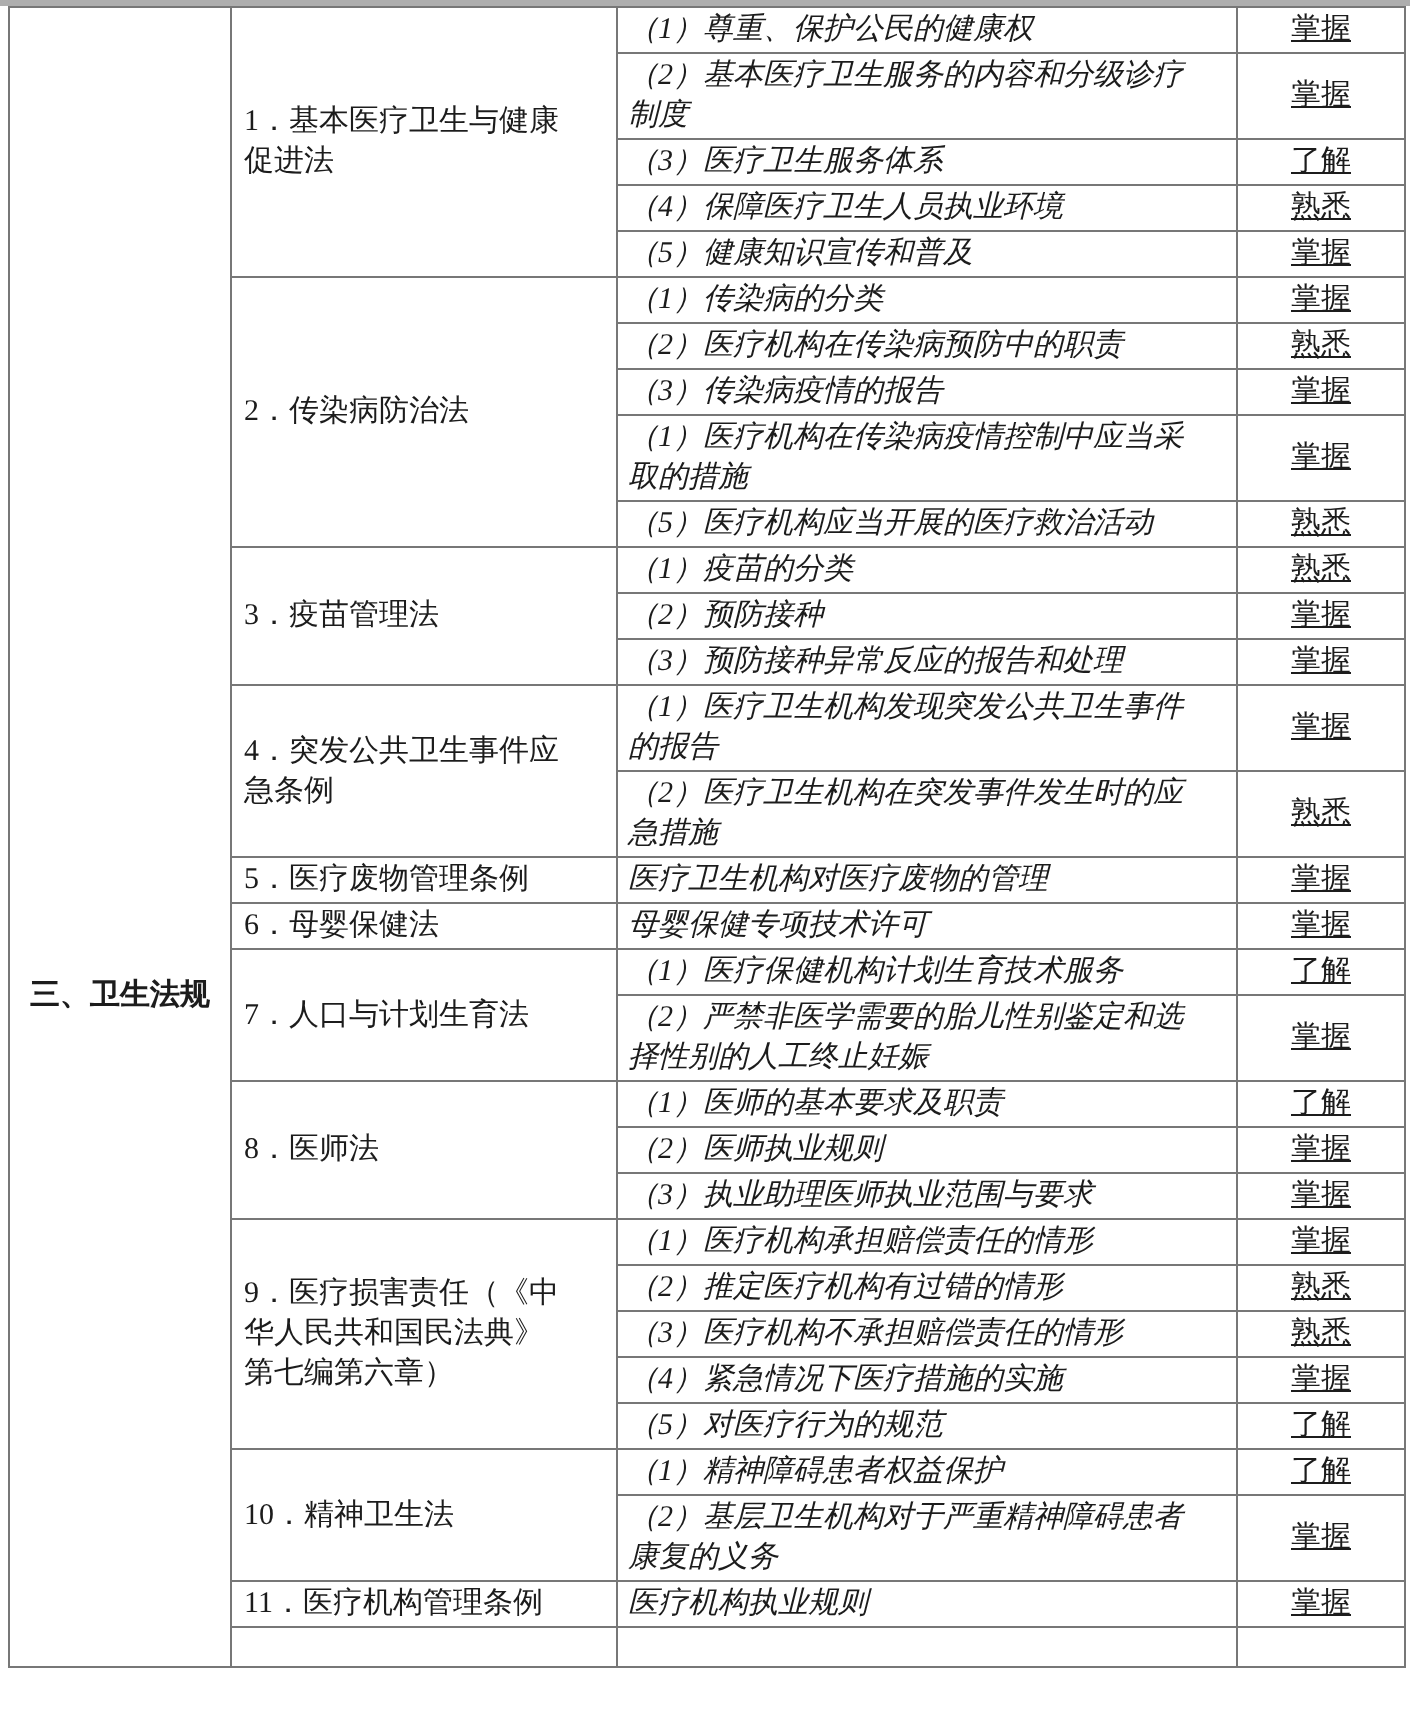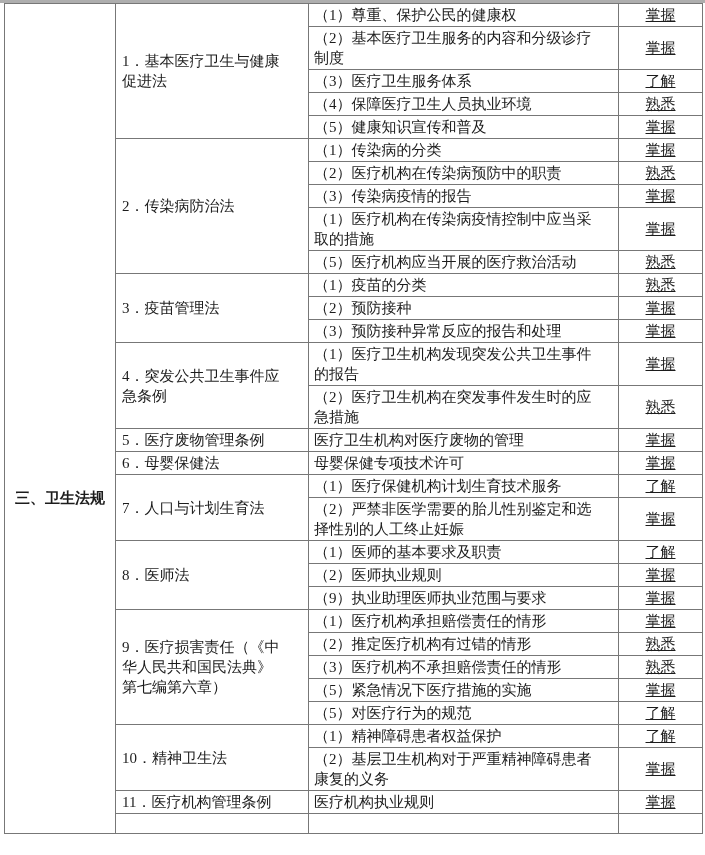--- a/index.html
+++ b/index.html
@@ -54,20 +54,21 @@
     font-size: 15px;
     white-space: nowrap;
   }
   td.law-cell {
     padding-left: 6px;
     padding-right: 24px;
   }
   td.topic-cell {
     padding-left: 5px;
     padding-right: 18px;
+    font-style: italic;
   }
   td.level-cell {
     text-align: center;
     padding: 1px 2px;
     text-decoration: underline;
   }
   tr.partial-row { height: 20px; }
 </style>
 </head>
 <body>
@@ -171,38 +172,38 @@
       <tr>
         <td class="law-cell" rowspan="3">8．医师法</td>
         <td class="topic-cell">（1）医师的基本要求及职责</td>
         <td class="level-cell">了解</td>
       </tr>
       <tr>
         <td class="topic-cell">（2）医师执业规则</td>
         <td class="level-cell">掌握</td>
       </tr>
       <tr>
-        <td class="topic-cell">（9）执业助理医师执业范围与要求</td>
+        <td class="topic-cell">（3）执业助理医师执业范围与要求</td>
         <td class="level-cell">掌握</td>
       </tr>
       <tr>
         <td class="law-cell" rowspan="5">9．医疗损害责任（《中华人民共和国民法典》第七编第六章）</td>
         <td class="topic-cell">（1）医疗机构承担赔偿责任的情形</td>
         <td class="level-cell">掌握</td>
       </tr>
       <tr>
         <td class="topic-cell">（2）推定医疗机构有过错的情形</td>
         <td class="level-cell">熟悉</td>
       </tr>
       <tr>
         <td class="topic-cell">（3）医疗机构不承担赔偿责任的情形</td>
         <td class="level-cell">熟悉</td>
       </tr>
       <tr>
-        <td class="topic-cell">（5）紧急情况下医疗措施的实施</td>
+        <td class="topic-cell">（4）紧急情况下医疗措施的实施</td>
         <td class="level-cell">掌握</td>
       </tr>
       <tr>
         <td class="topic-cell">（5）对医疗行为的规范</td>
         <td class="level-cell">了解</td>
       </tr>
       <tr>
         <td class="law-cell" rowspan="2">10．精神卫生法</td>
         <td class="topic-cell">（1）精神障碍患者权益保护</td>
         <td class="level-cell">了解</td>

